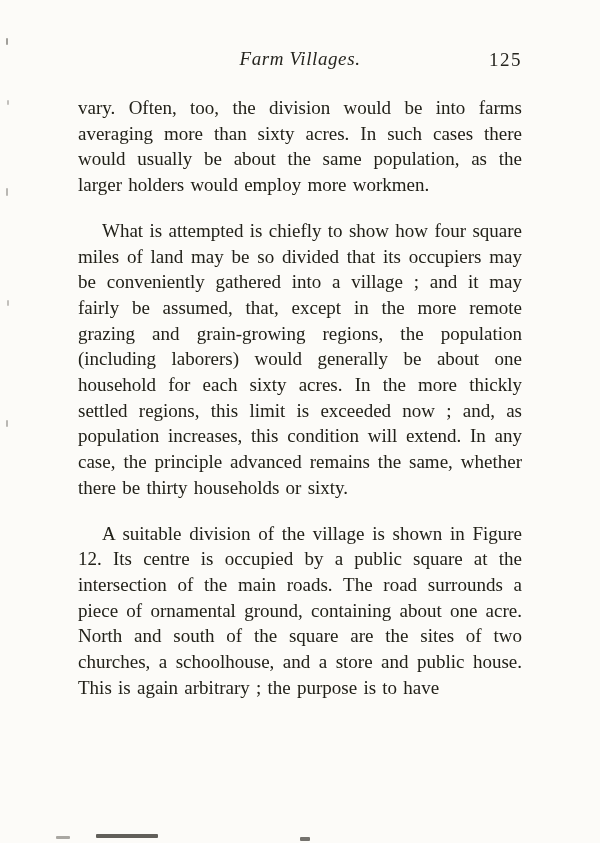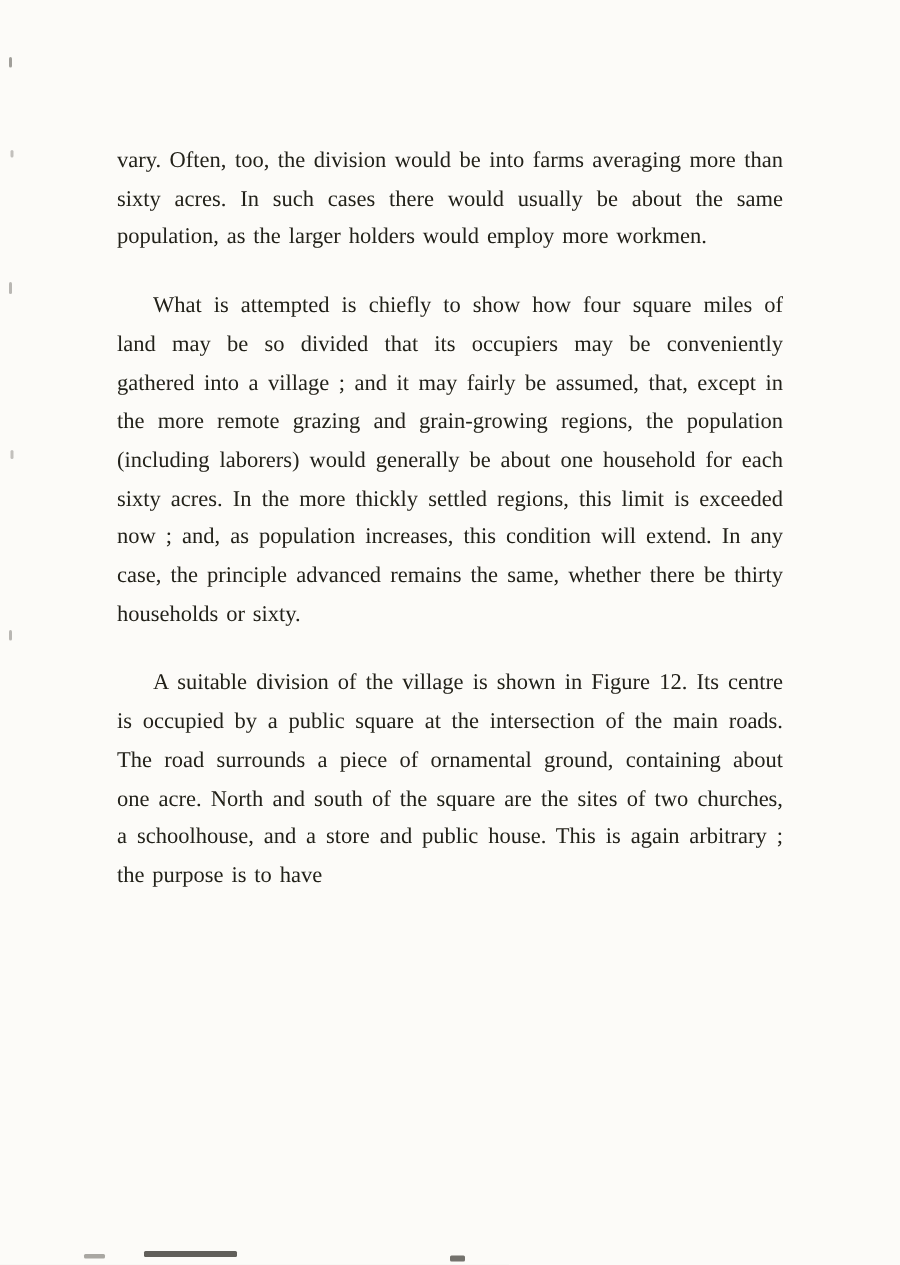--- a/index.html
+++ b/index.html
@@ -37,21 +37,21 @@
     top: 1px;
     font-style: normal;
     letter-spacing: 1.5px;
     color: #26251f;
   }
   .body-text {
     position: absolute;
     top: 95px;
     left: 78px;
     width: 444px;
-    font-size: 15px;
+    font-size: 19px;
     line-height: 25.7px;
     text-align: justify;
     text-justify: inter-word;
     color: #222119;
   }
   .body-text p {
     margin: 0;
     padding: 0;
     word-spacing: 1.5px;
   }
@@ -82,20 +82,24 @@
 
   <span class="mark m1"></span>
   <span class="mark m2"></span>
   <span class="mark m3"></span>
   <span class="mark m4"></span>
   <span class="mark m5"></span>
   <span class="mark m6"></span>
   <span class="mark m7"></span>
   <span class="mark m8"></span>
 
+  <div class="header">
+    <span class="running-head">Farm Villages.</span>
+    <span class="page-number">125</span>
+  </div>
 
   <div class="body-text">
     <p class="no-indent">vary.  Often, too, the division would be into farms averaging more than sixty acres.  In such cases there would usually be about the same population, as the larger holders would employ more workmen.</p>
     <p class="indent">What is attempted is chiefly to show how four square miles of land may be so divided that its occupiers may be conveniently gathered into a village ; and it may fairly be assumed, that, except in the more remote grazing and grain-growing regions, the population (including laborers) would generally be about one household for each sixty acres.  In the more thickly settled regions, this limit is exceeded now ; and, as population increases, this condition will extend.  In any case, the principle advanced remains the same, whether there be thirty households or sixty.</p>
     <p class="indent">A suitable division of the village is shown in Figure 12.  Its centre is occupied by a public square at the intersection of the main roads. The road surrounds a piece of ornamental ground, containing about one acre.  North and south of the square are the sites of two churches, a schoolhouse, and a store and public house. This is again arbitrary ; the purpose is to have</p>
   </div>
 
 </div>
 
 </body></html>

